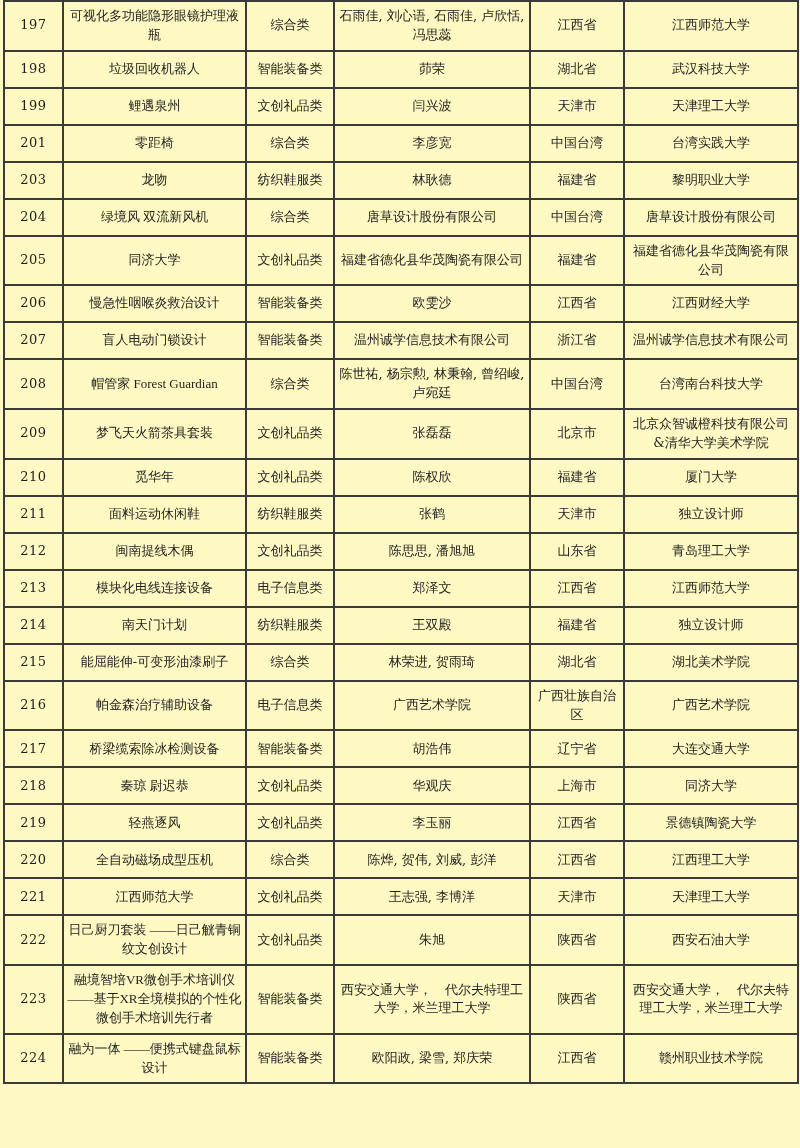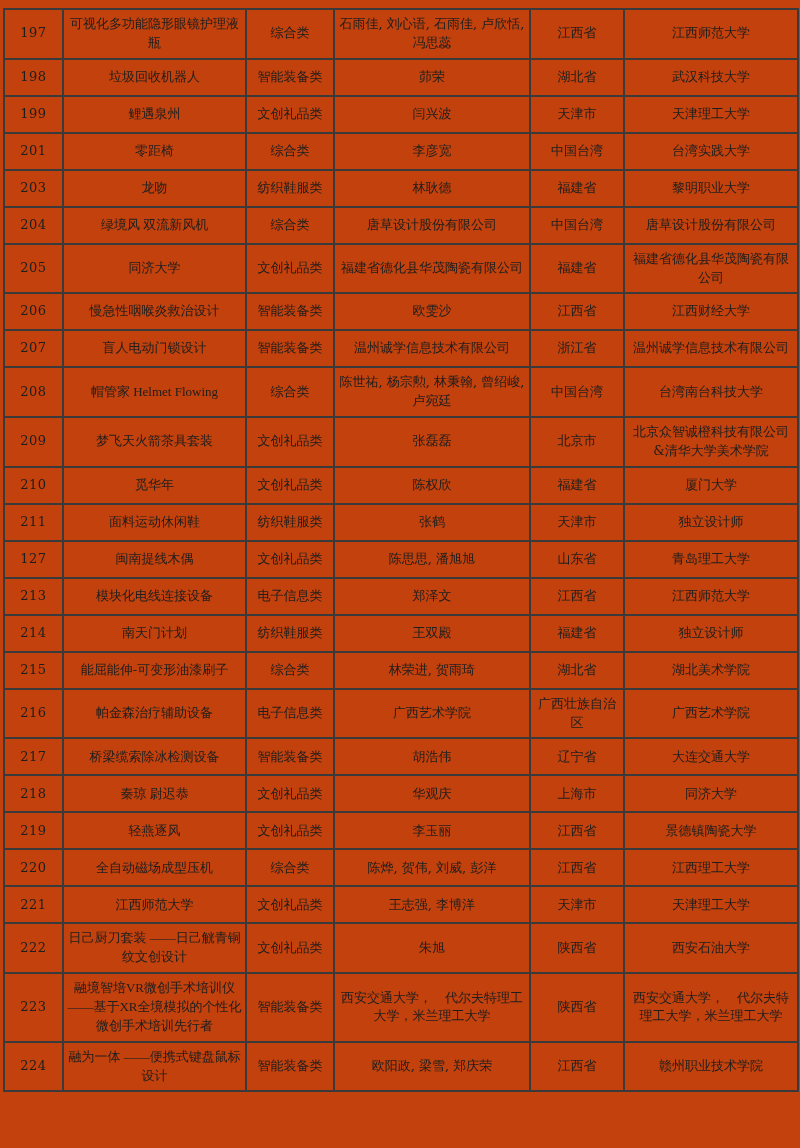--- a/index.html
+++ b/index.html
@@ -1,18 +1,18 @@
 <!DOCTYPE html>
 <html><head>
 <meta charset="utf-8">
 <style>
   html, body { margin:0; padding:0; background:#ffffff; }
   .page {
     width:800px; height:1148px; box-sizing:border-box;
-    background:#c2410c; padding:8px 3px; overflow:hidden;
+    background:#fef9c3; padding:0 3px; overflow:hidden;
     font-family:"DejaVu Serif","Liberation Serif",serif;
   }
   table.awards {
     width:794px; border-collapse:collapse; table-layout:fixed;
   }
   table.awards tr { height:37px; }
   table.awards td {
     border:2px solid #3a3a3a;
     text-align:center; vertical-align:middle;
     font-size:13px; line-height:1.45; color:#1e1e1e;
@@ -104,21 +104,21 @@
         <tr>
     <td class="c-no">207</td>
     <td class="c-name">盲人电动门锁设计</td>
     <td class="c-cat">智能装备类</td>
     <td class="c-auth">温州诚学信息技术有限公司</td>
     <td class="c-prov">浙江省</td>
     <td class="c-inst">温州诚学信息技术有限公司</td>
   </tr>
         <tr>
     <td class="c-no">208</td>
-    <td class="c-name">帽管家 Helmet Flowing</td>
+    <td class="c-name">帽管家 Forest Guardian</td>
     <td class="c-cat">综合类</td>
     <td class="c-auth">陈世祐, 杨宗勲, 林秉翰, 曾绍峻, 卢宛廷</td>
     <td class="c-prov">中国台湾</td>
     <td class="c-inst">台湾南台科技大学</td>
   </tr>
         <tr>
     <td class="c-no">209</td>
     <td class="c-name">梦飞天火箭茶具套装</td>
     <td class="c-cat">文创礼品类</td>
     <td class="c-auth">张磊磊</td>
@@ -135,21 +135,21 @@
   </tr>
         <tr>
     <td class="c-no">211</td>
     <td class="c-name">面料运动休闲鞋</td>
     <td class="c-cat">纺织鞋服类</td>
     <td class="c-auth">张鹤</td>
     <td class="c-prov">天津市</td>
     <td class="c-inst">独立设计师</td>
   </tr>
         <tr>
-    <td class="c-no">127</td>
+    <td class="c-no">212</td>
     <td class="c-name">闽南提线木偶</td>
     <td class="c-cat">文创礼品类</td>
     <td class="c-auth">陈思思, 潘旭旭</td>
     <td class="c-prov">山东省</td>
     <td class="c-inst">青岛理工大学</td>
   </tr>
         <tr>
     <td class="c-no">213</td>
     <td class="c-name">模块化电线连接设备</td>
     <td class="c-cat">电子信息类</td>

